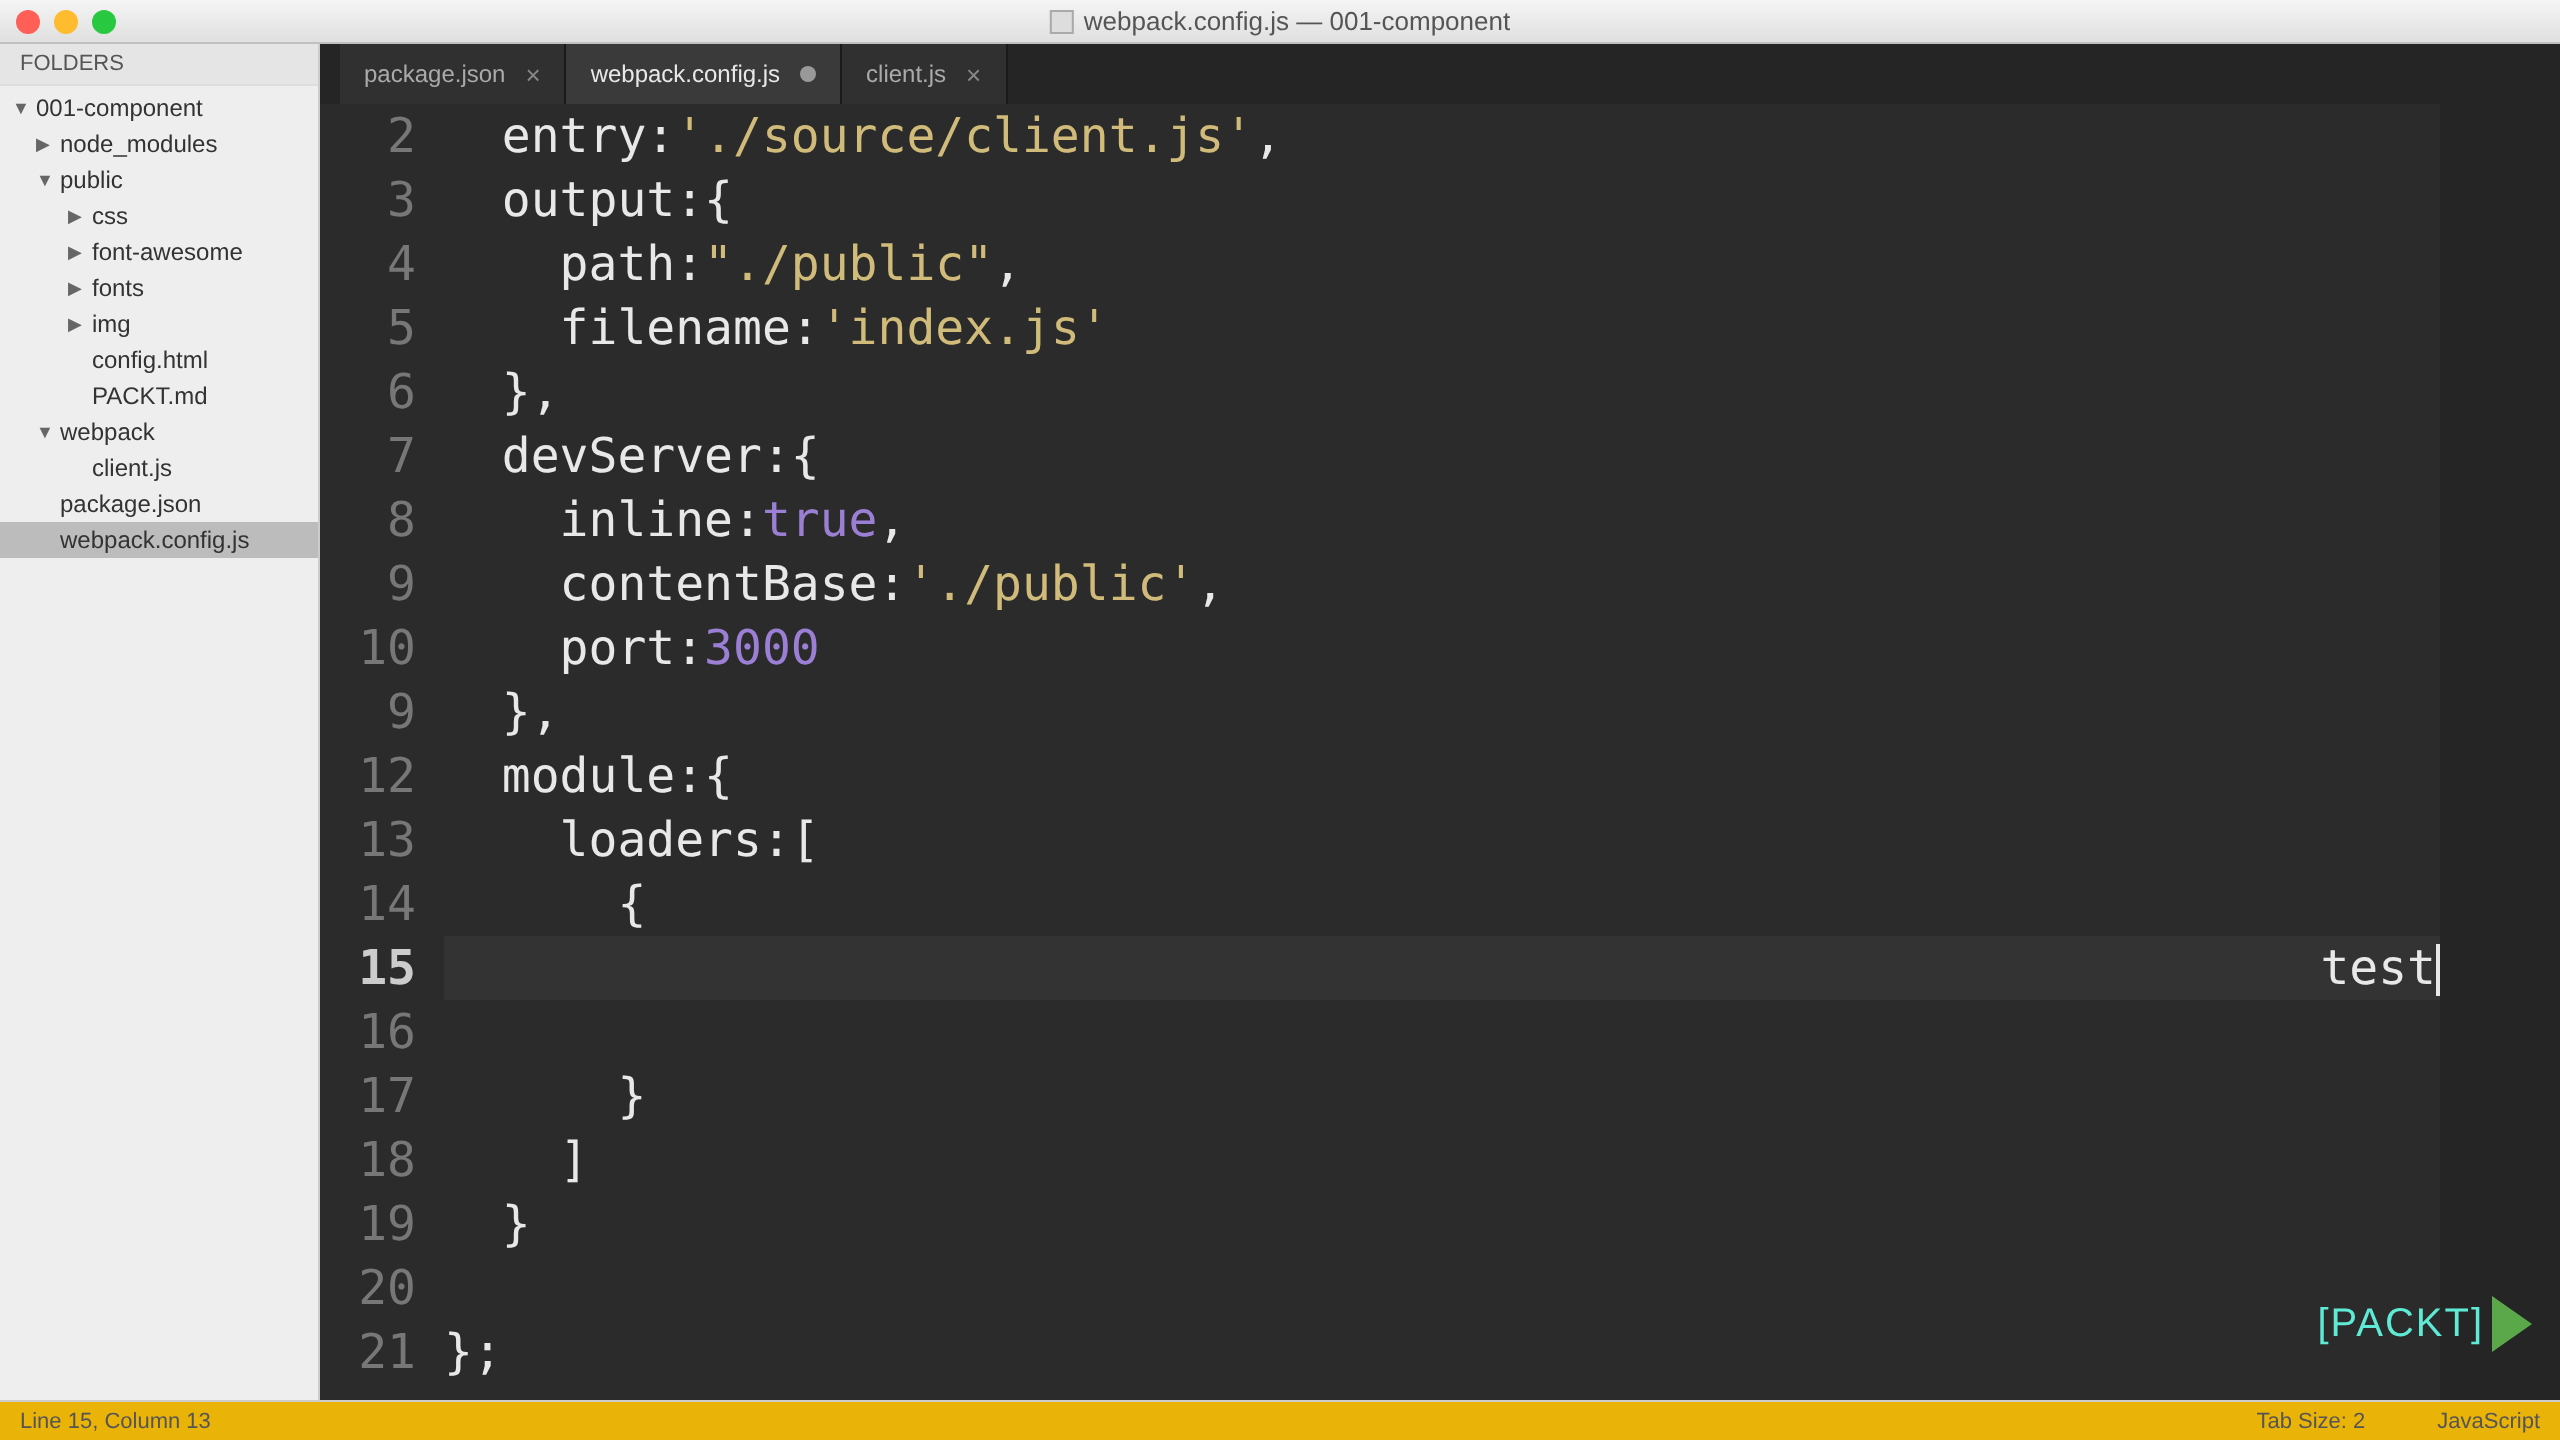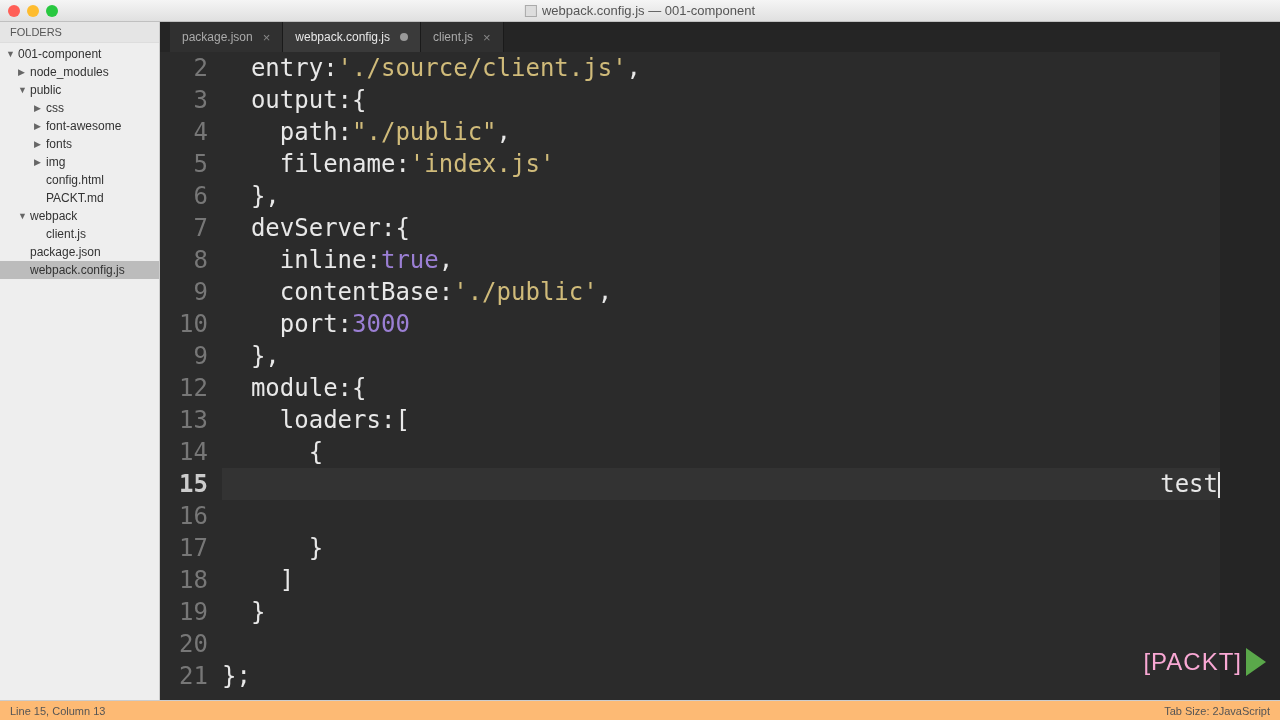--- a/index.html
+++ b/index.html
@@ -151,42 +151,43 @@
   height: 26px;
   background: #e8e8e8;
   vertical-align: text-bottom;
 }
 .minimap {
   width: 60px;
   background: #252525;
 }
 .statusbar {
   height: 20px;
-  background: #fdba74;
+  background: #eab308;
   border-top: 1px solid #ccc;
   display: flex;
   align-items: center;
   font-size: 11px;
   color: #555;
   padding: 0 10px;
+  gap: 36px;
 }
 .status-spacer { flex: 1; }
 .status-item { }
 .watermark {
   position: absolute;
   right: 14px;
   bottom: 24px;
   display: flex;
   align-items: center;
   gap: 4px;
 }
 .watermark-text {
   font-family: "Arial Narrow", Arial, sans-serif;
-  color: #f9a8d4;
-  font-size: 24px;
+  color: #5eead4;
+  font-size: 20px;
   letter-spacing: 1px;
 }
 .watermark-tri {
   width: 0; height: 0;
   border-left: 20px solid #5aa84a;
   border-top: 14px solid transparent;
   border-bottom: 14px solid transparent;
 }
 </style>
 </head>

